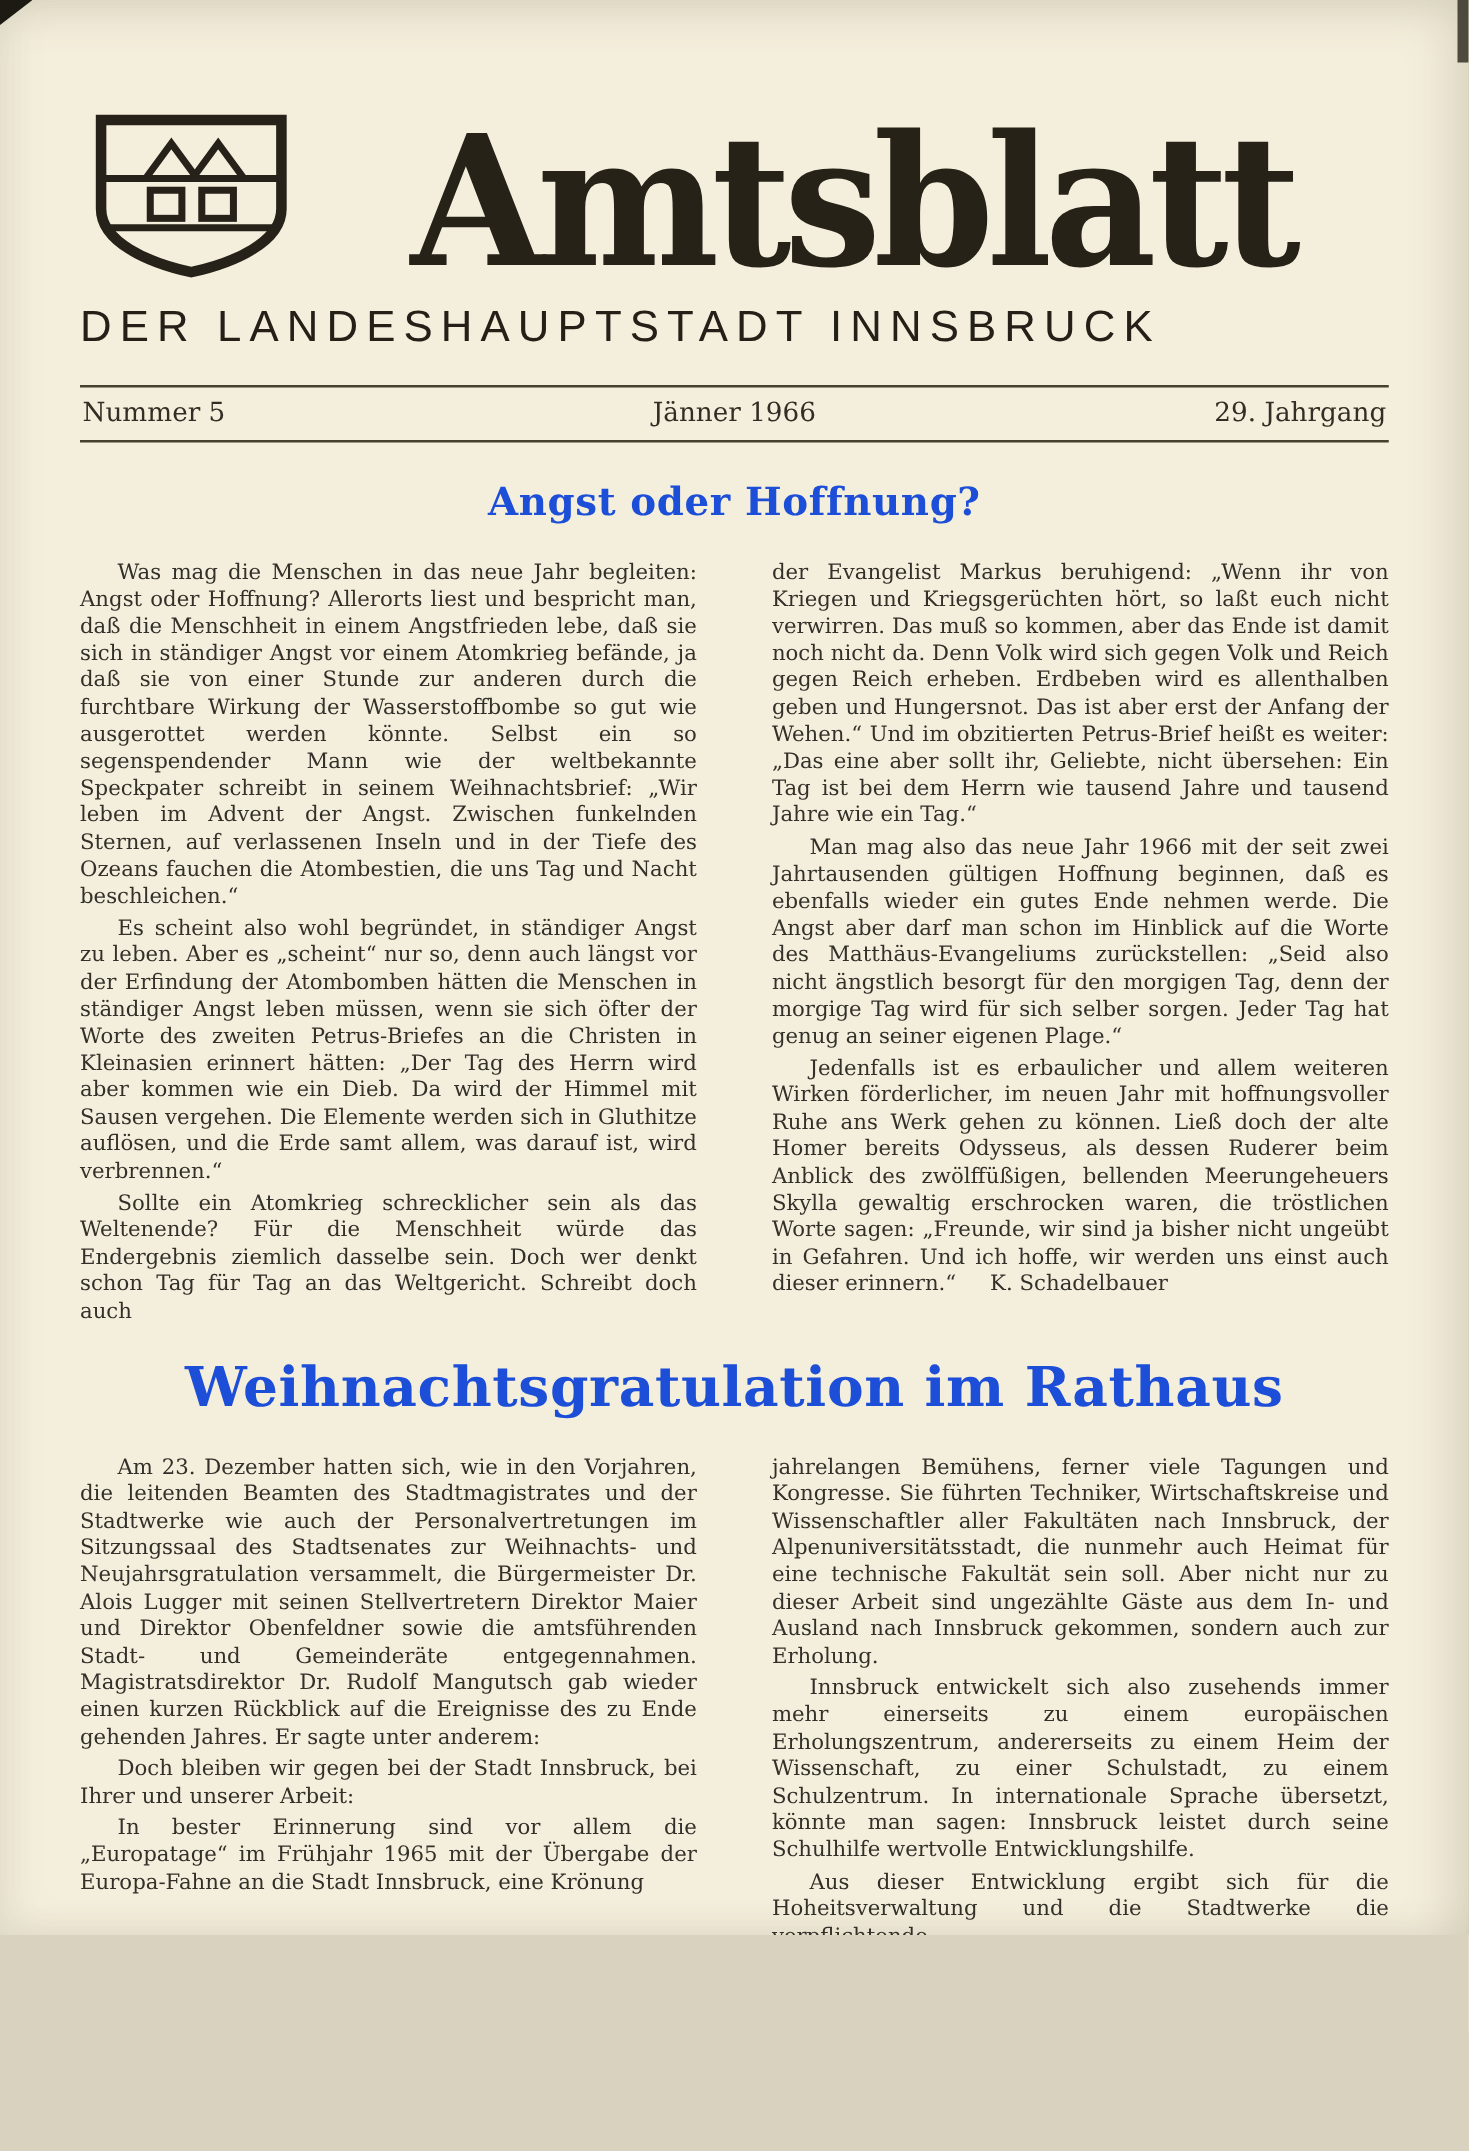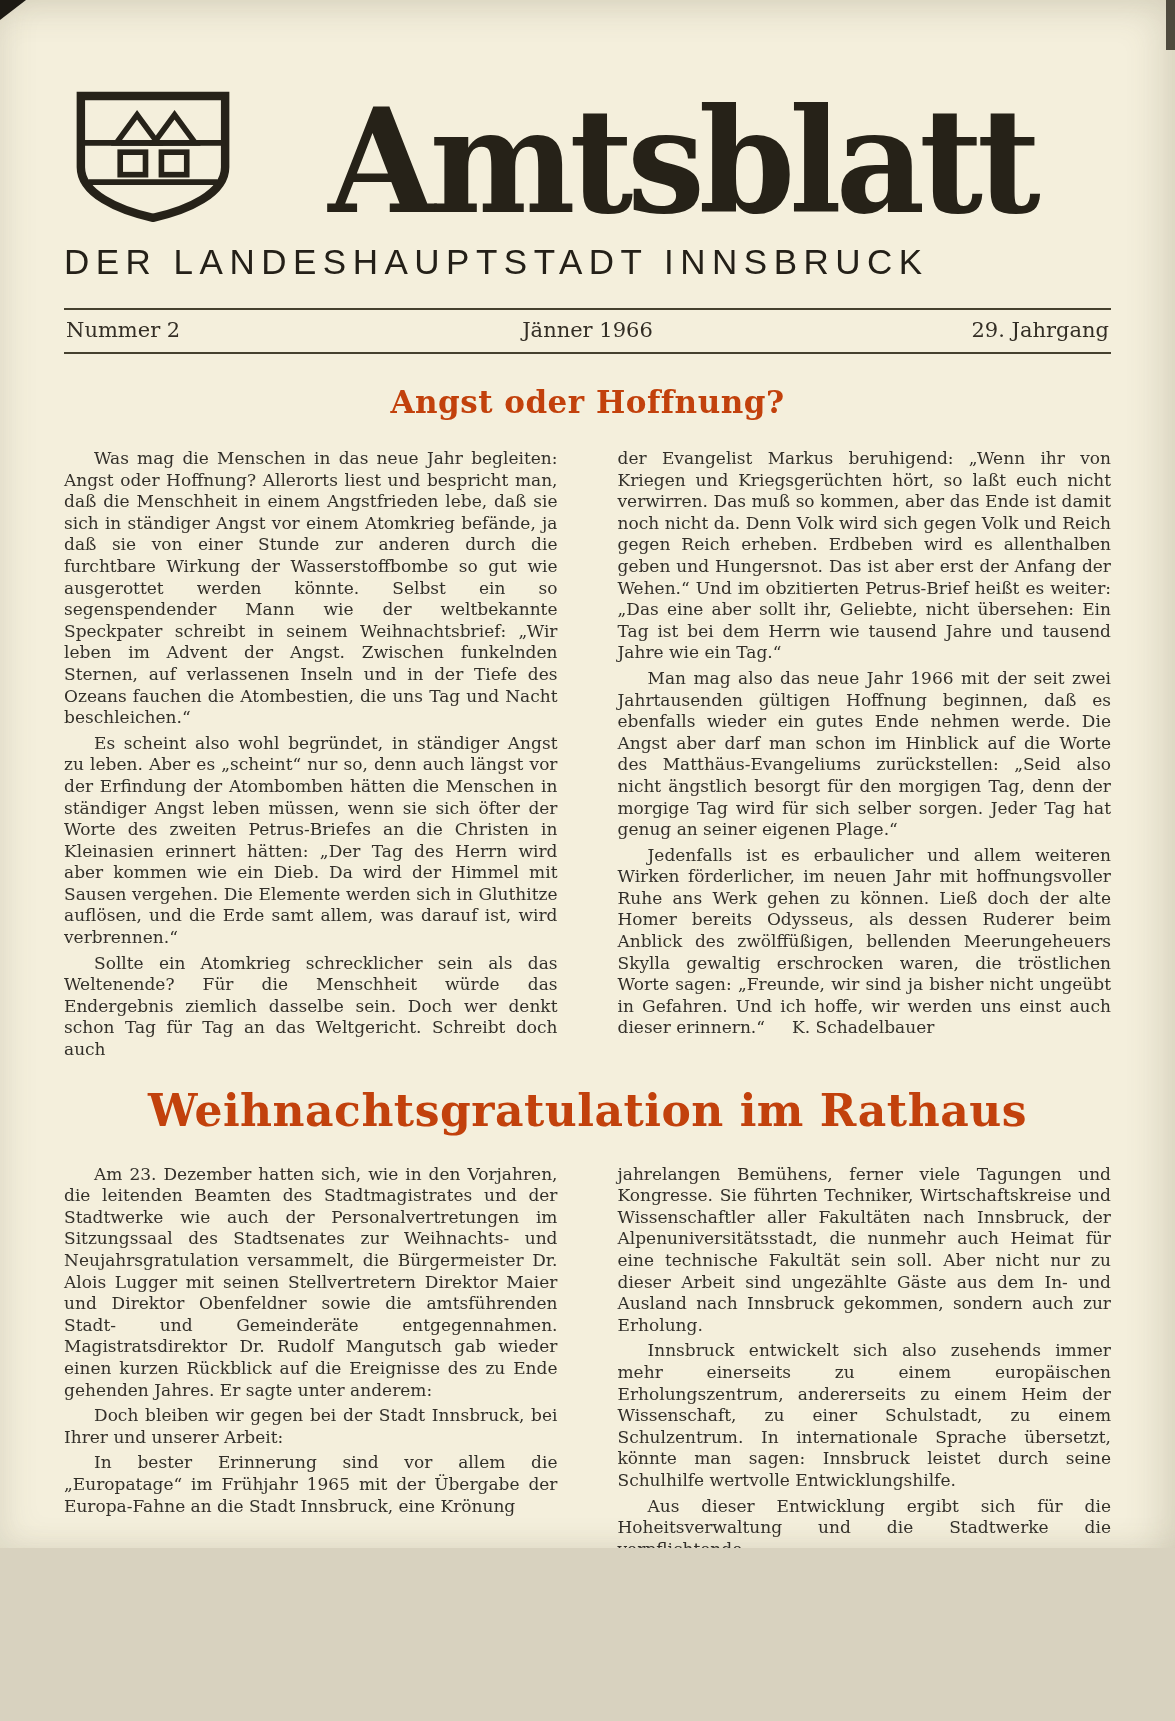--- a/index.html
+++ b/index.html
@@ -53,21 +53,21 @@
     padding:8px 2px 10px 2px;
     color:#332e25;
   }
   .issue-row .center{text-align:center;}
   .issue-row .right{text-align:right;}
 
   h2.article-title{
     text-align:center;
     font-family:"DejaVu Serif", serif;
     font-weight:bold;
-    color:#c2410c;
+    color:#1d4ed8;
     margin:30px 0 28px 0;
     font-size:31px;
     letter-spacing:.5px;
   }
   h2.article-title.second{margin-top:24px;font-size:44px;}
 
   .cols{
     display:grid;
     grid-template-columns:1fr 1fr;
     column-gap:60px;
@@ -109,21 +109,21 @@
         </svg>
       </span>
       <h1 class="mast-title">Amtsblatt</h1>
     </div>
     <div class="mast-subtitle">DER LANDESHAUPTSTADT INNSBRUCK</div>
   </header>
 
   <hr class="rule first">
 
   <div class="issue-row">
-    <span>Nummer 2</span>
+    <span>Nummer 5</span>
     <span class="center">Jänner 1966</span>
     <span class="right">29. Jahrgang</span>
   </div>
 
   <hr class="rule">
 
   <article>
     <h2 class="article-title">Angst oder Hoffnung?</h2>
     <div class="cols">
       <div class="col">

